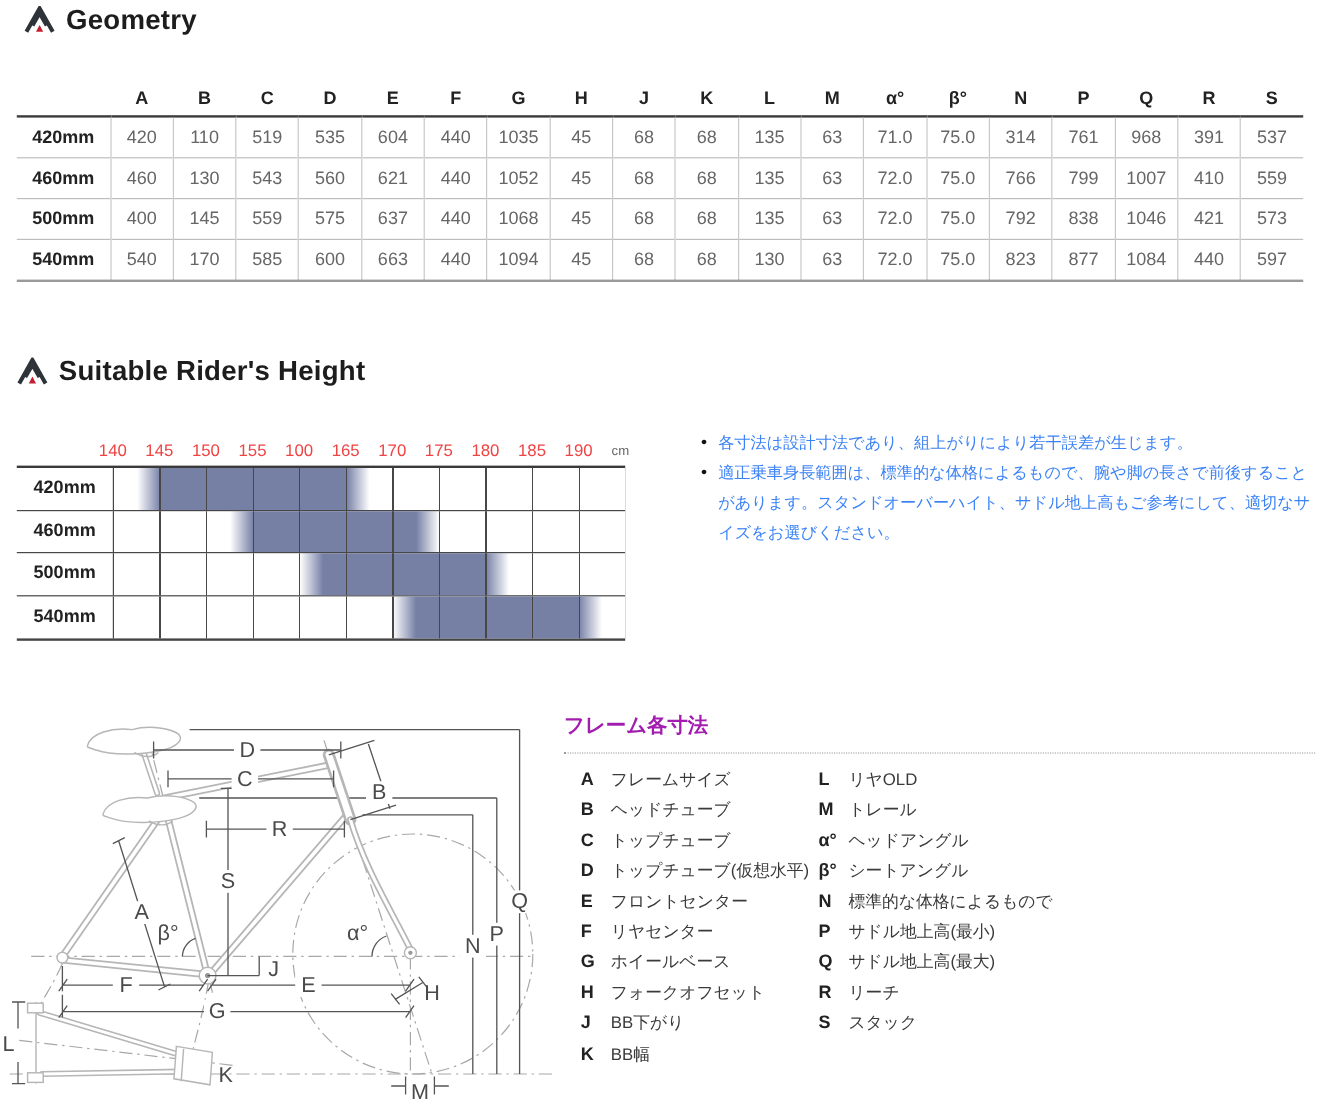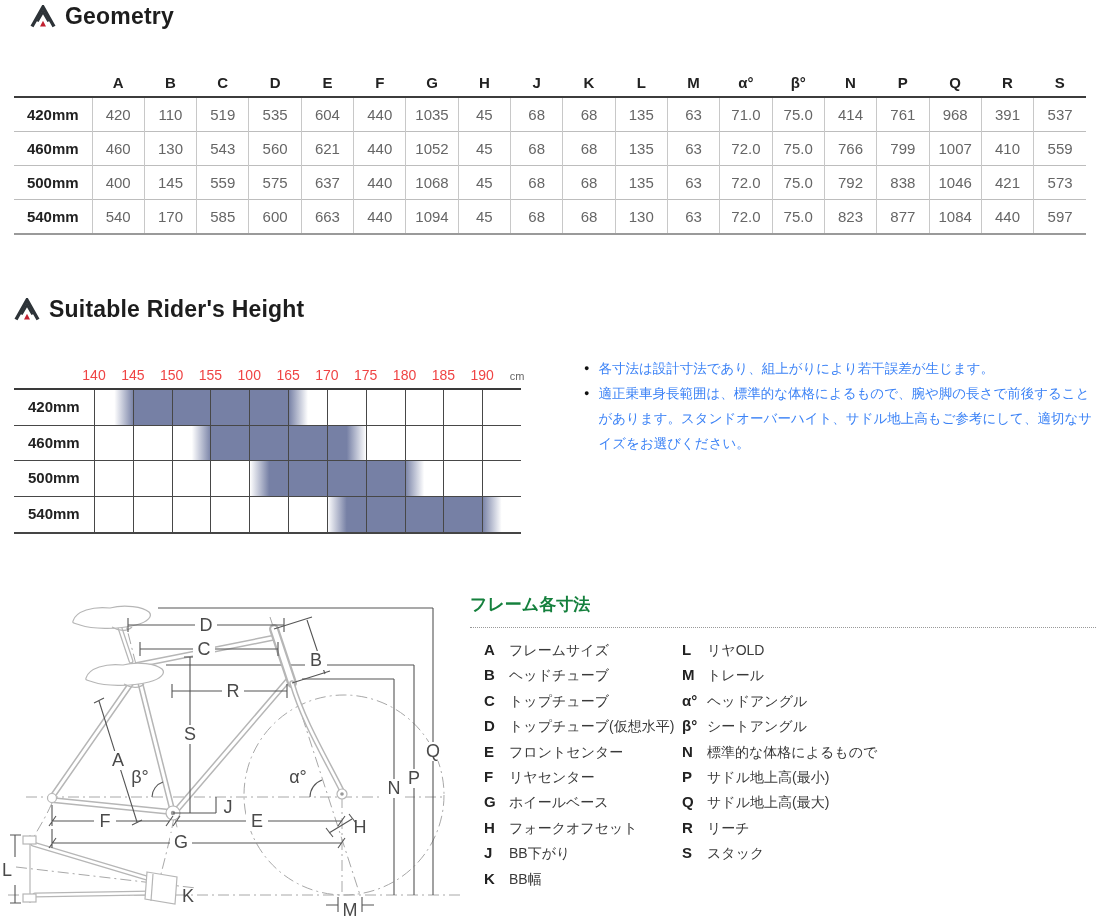--- a/index.html
+++ b/index.html
@@ -36,21 +36,21 @@
   .hbar{position:absolute;top:0;bottom:0;left:0;right:0;}
 
   
   #notes{left:584px;top:356px;width:514px;}
   .note{display:flex;}
   .note-bullet{font-size:9px;line-height:25px;margin-right:9px;color:#111;flex:none;}
   .note-text{font-size:13.5px;line-height:25px;color:#3b82f6;}
 
   
   #legend{left:470px;top:593px;width:626px;}
-  #legend-title{font-size:17px;font-weight:bold;color:#15803d;padding-bottom:11px;border-bottom:1px dotted #999;margin-bottom:13px;}
+  #legend-title{font-size:17px;font-weight:bold;color:#a21caf;padding-bottom:11px;border-bottom:1px dotted #999;margin-bottom:13px;}
   #legend-cols{display:flex;padding-left:14px;}
   ul.leg{list-style:none;margin:0;padding:0;}
   ul.leg.left{width:198px;flex:none;}
   .leg li{display:flex;align-items:baseline;height:25.4px;}
   .leg .k{font-size:15px;font-weight:bold;color:#222;width:25px;flex:none;}
   .leg .v{font-size:14px;color:#3a3a3a;white-space:nowrap;}
 
   
   #diagram{left:0;top:585px;width:470px;height:339px;}
   .cl{stroke:#a8a8a8;stroke-width:1;fill:none;stroke-dasharray:11 4 2 4;}
@@ -61,21 +61,21 @@
   .dim{stroke:#555;stroke-width:1.1;fill:none;}
   .lbl{font-size:18px;fill:#4a4a4a;text-anchor:middle;}
   .lbl.as{text-anchor:start;}
   .lblbox{fill:#fff;}
   .logo-dark{stroke:var(--logo-dark,#2d3338);}
   .logo-red{fill:var(--accent-red,#c22030);}
 </style>
 </head>
 <body>
 
-<div class="abs sec-header" style="left:30px;top:3px;">
+<div class="abs sec-header" style="left:20px;top:3px;">
   <svg class="logo" viewBox="0 0 26 23">
     <path class="logo-dark" d="M2,21.5 L13,2 L24,21.5" fill="none" stroke-width="3.4"></path>
     <path class="logo-dark" d="M7.5,16.5 L13,7 L18.5,16.5" fill="none" stroke-width="2.4"></path>
     <path class="logo-red" d="M10,21.5 L16,21.5 L13,15.8 Z"></path>
   </svg>
   <span class="sec-title">Geometry</span>
 </div>
 
 <div class="abs" id="geo-wrap">
   <table class="geo" id="geo-table">
@@ -116,21 +116,21 @@
           <td scope="">604</td>
           <td scope="">440</td>
           <td scope="">1035</td>
           <td scope="">45</td>
           <td scope="">68</td>
           <td scope="">68</td>
           <td scope="">135</td>
           <td scope="">63</td>
           <td scope="">71.0</td>
           <td scope="">75.0</td>
-          <td scope="">414</td>
+          <td scope="">314</td>
           <td scope="">761</td>
           <td scope="">968</td>
           <td scope="">391</td>
           <td scope="">537</td>
         </tr>
         <tr>
           <th>460mm</th>
           <td scope="">460</td>
           <td scope="">130</td>
           <td scope="">543</td>

